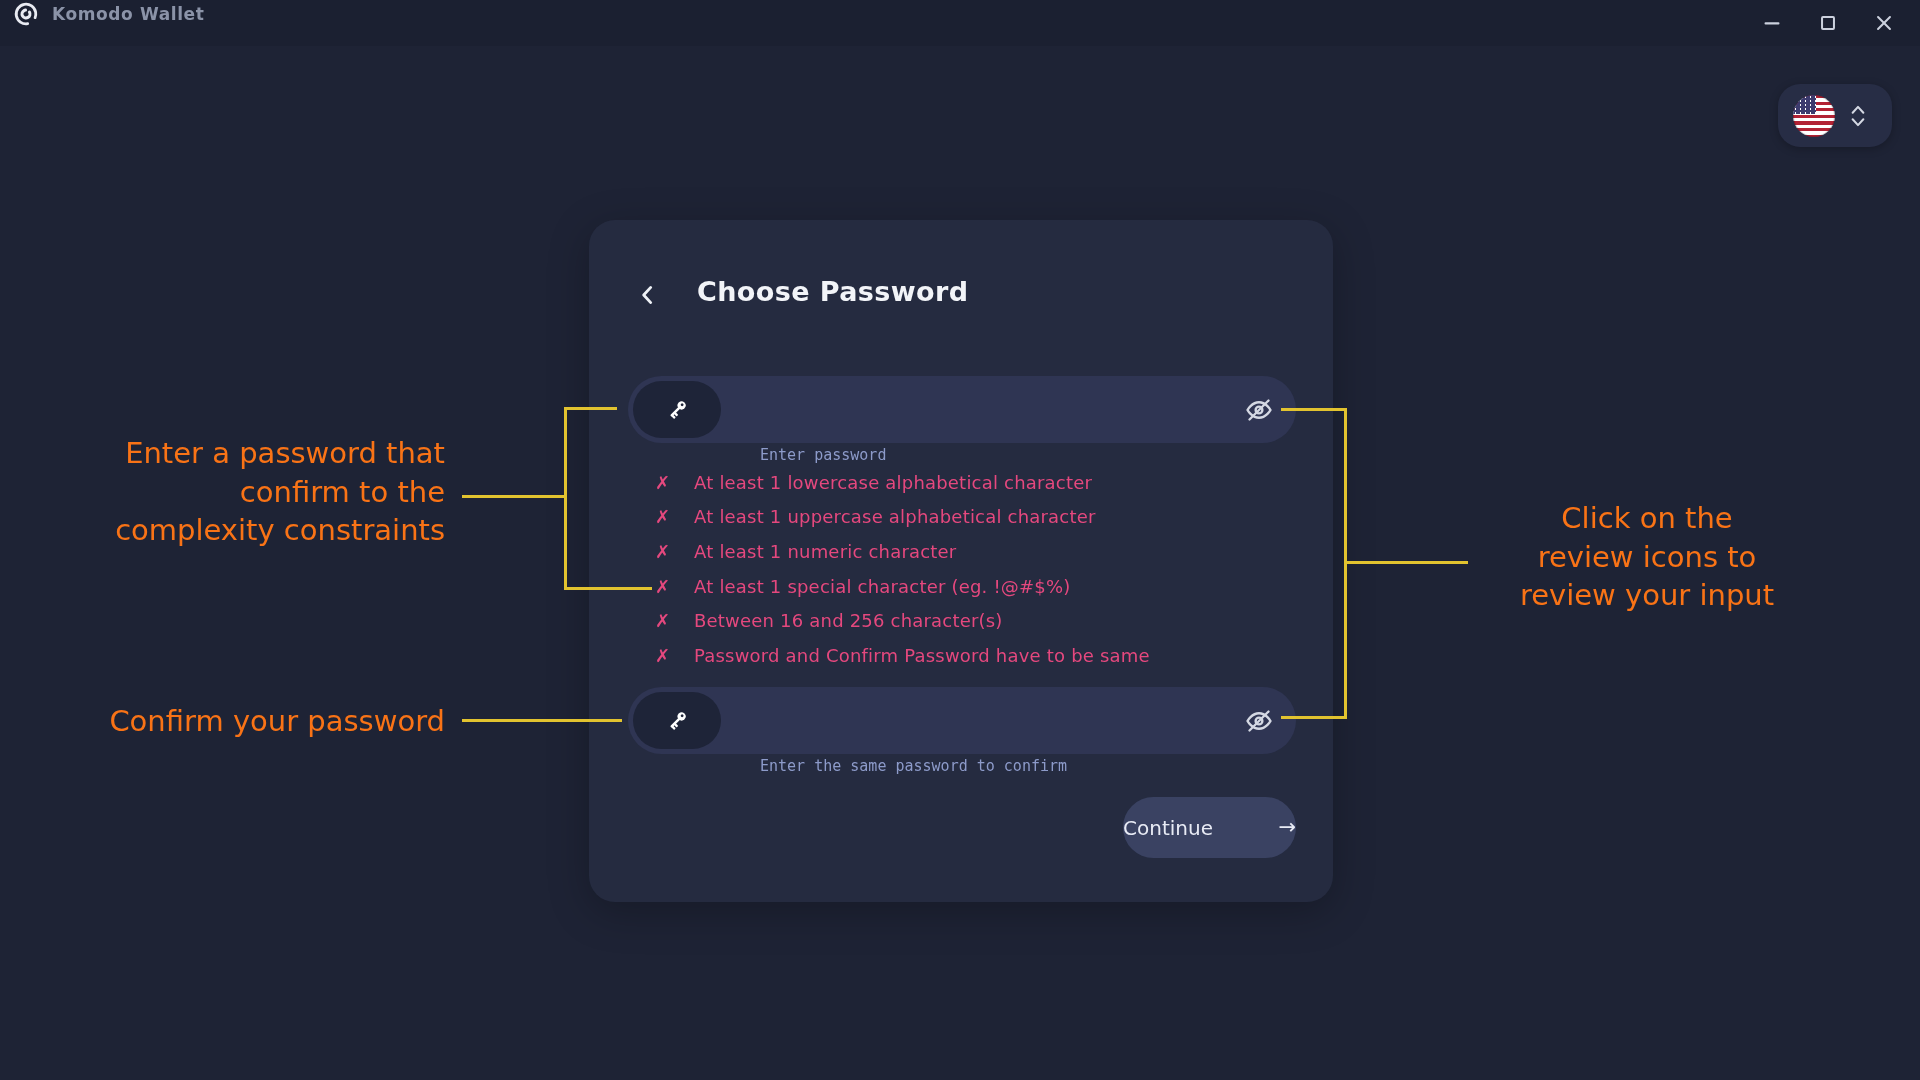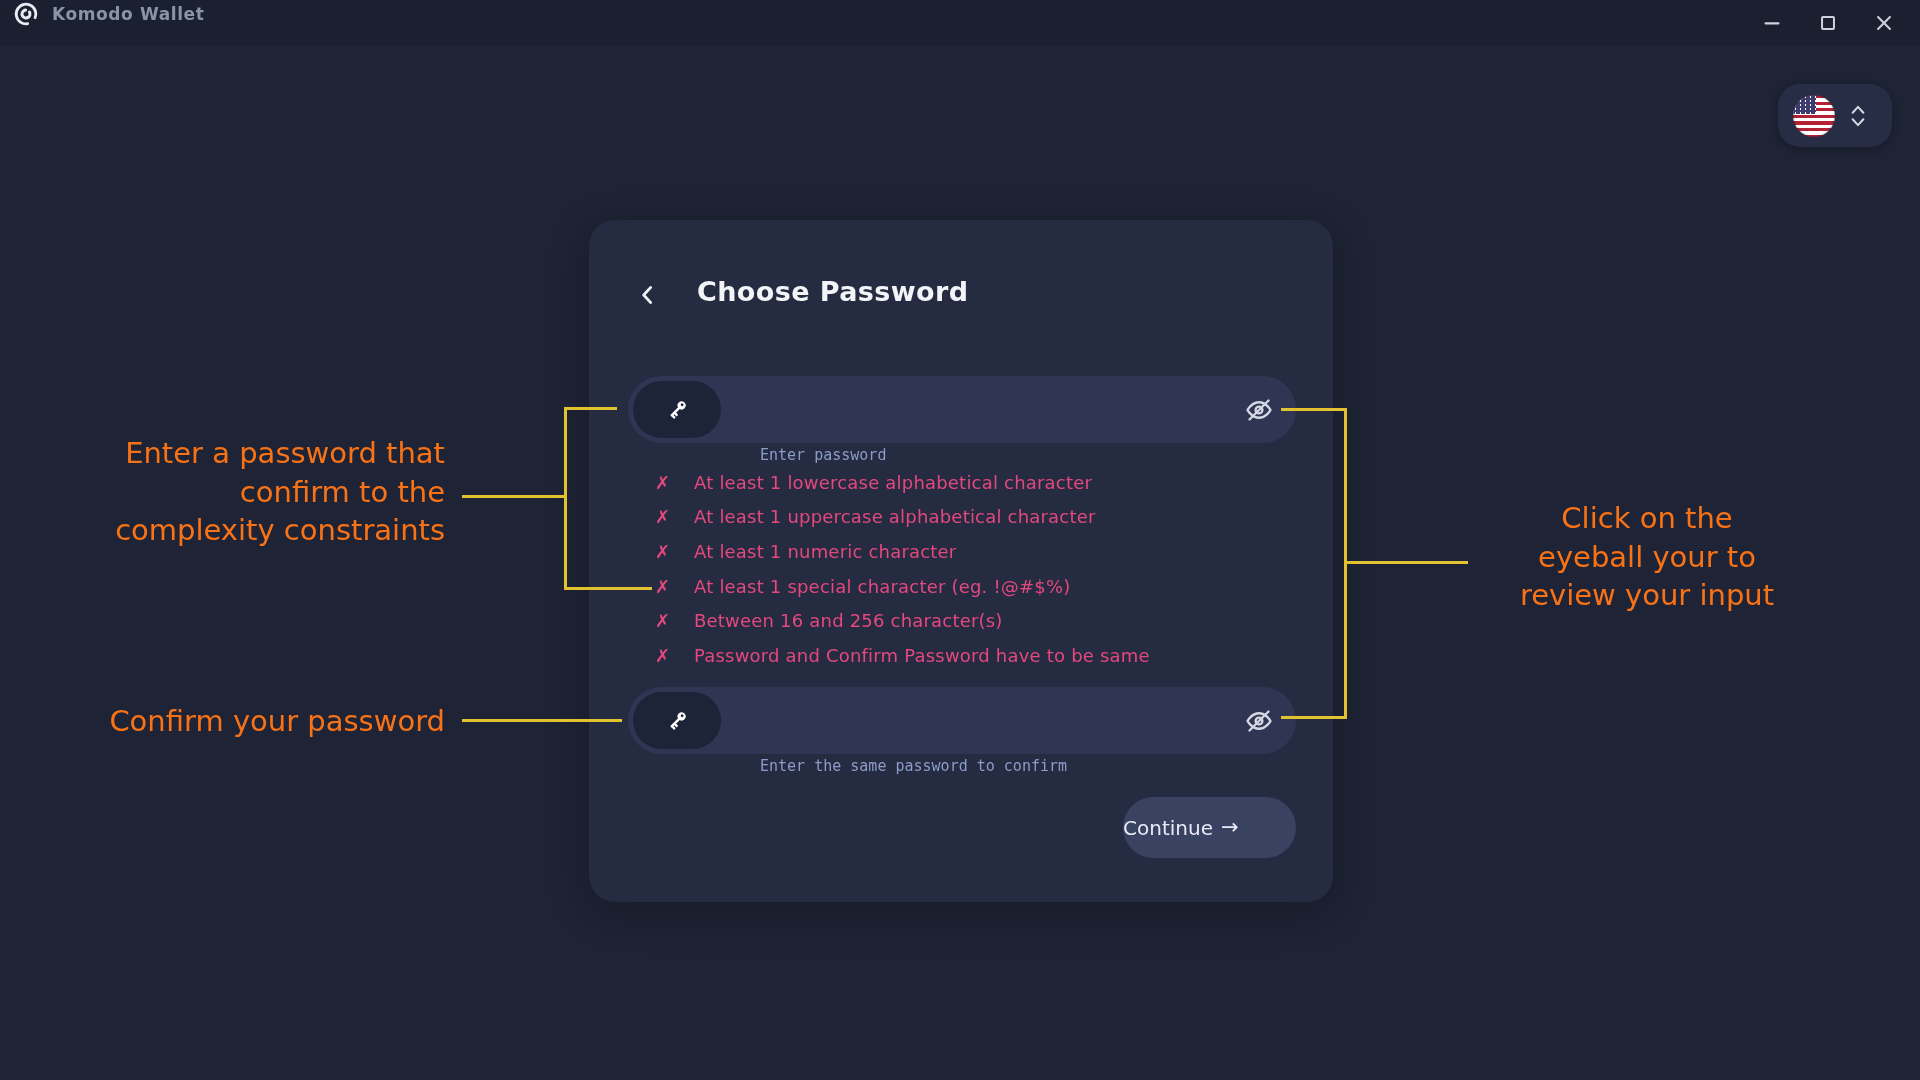--- a/index.html
+++ b/index.html
@@ -90,21 +90,21 @@
   .req-row { height:34.6px; display:flex; align-items:center; }
   .req-mark {
     width:22px; font-size:18px; font-weight:bold; font-style:italic;
     color:#e5487e; flex:0 0 22px;
   }
   .req-text { margin-left:17px; font-size:18px; color:#e5487e; letter-spacing:.2px; }
 
   .continue-btn {
     position:absolute; left:534px; top:577px; width:173px; height:61px;
     background:#3a4262; border:none; border-radius:31px; cursor:pointer;
-    display:flex; align-items:center; justify-content:flex-start; gap:8px;
+    display:flex; align-items:center; justify-content:space-between; gap:8px;
     font-family:"DejaVu Sans", sans-serif;
     font-size:20px; color:#e8ebf5;
   }
   .continue-arrow { font-size:21px; line-height:1; }
 
   
   .note { position:absolute; color:#f97316; font-size:29px; line-height:38.5px; }
   .note-left { text-align:right; }
   #note-password { left:60px; top:434px; width:385px; }
   #note-confirm  { left:60px; top:702px; width:385px; }
@@ -248,21 +248,21 @@
     <div>confirm to the</div>
     <div>complexity constraints</div>
   </div>
 
   <div class="note note-left" id="note-confirm">
     <div>Confirm your password</div>
   </div>
 
   <div class="note" id="note-eyeball">
     <div>Click on the</div>
-    <div>eyeball your to</div>
+    <div>review icons to</div>
     <div>review your input</div>
   </div>
 
   <div class="yline" style="left:462px; top:495px; width:104px; height:3px;"></div>
   <div class="yline" style="left:564px; top:407px; width:3px; height:183px;"></div>
   <div class="yline" style="left:564px; top:407px; width:53px; height:3px;"></div>
   <div class="yline" style="left:564px; top:587px; width:88px; height:3px;"></div>
   <div class="yline" style="left:462px; top:719px; width:160px; height:3px;"></div>
   <div class="yline" style="left:1344px; top:408px; width:3px; height:311px;"></div>
   <div class="yline" style="left:1281px; top:408px; width:66px; height:3px;"></div>

